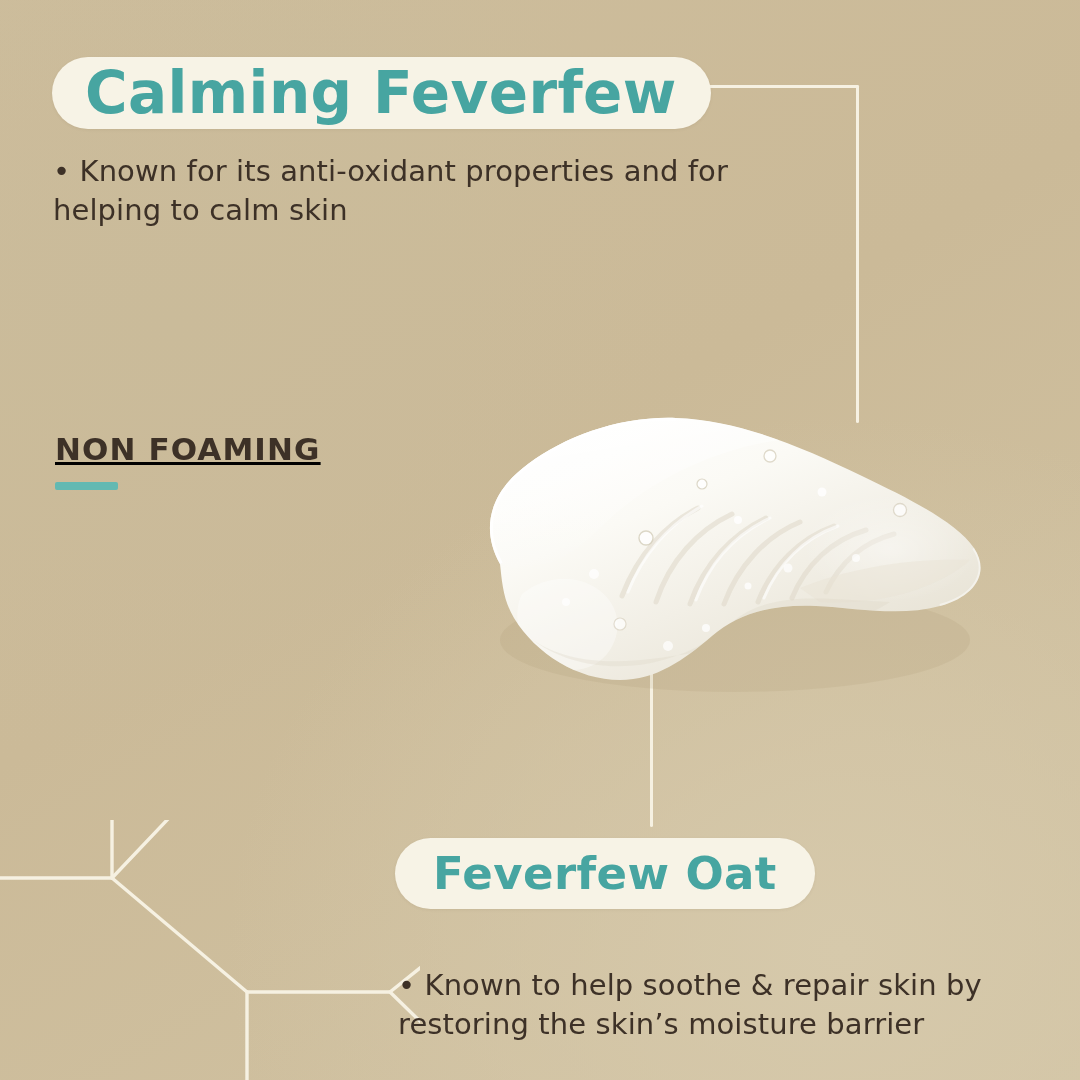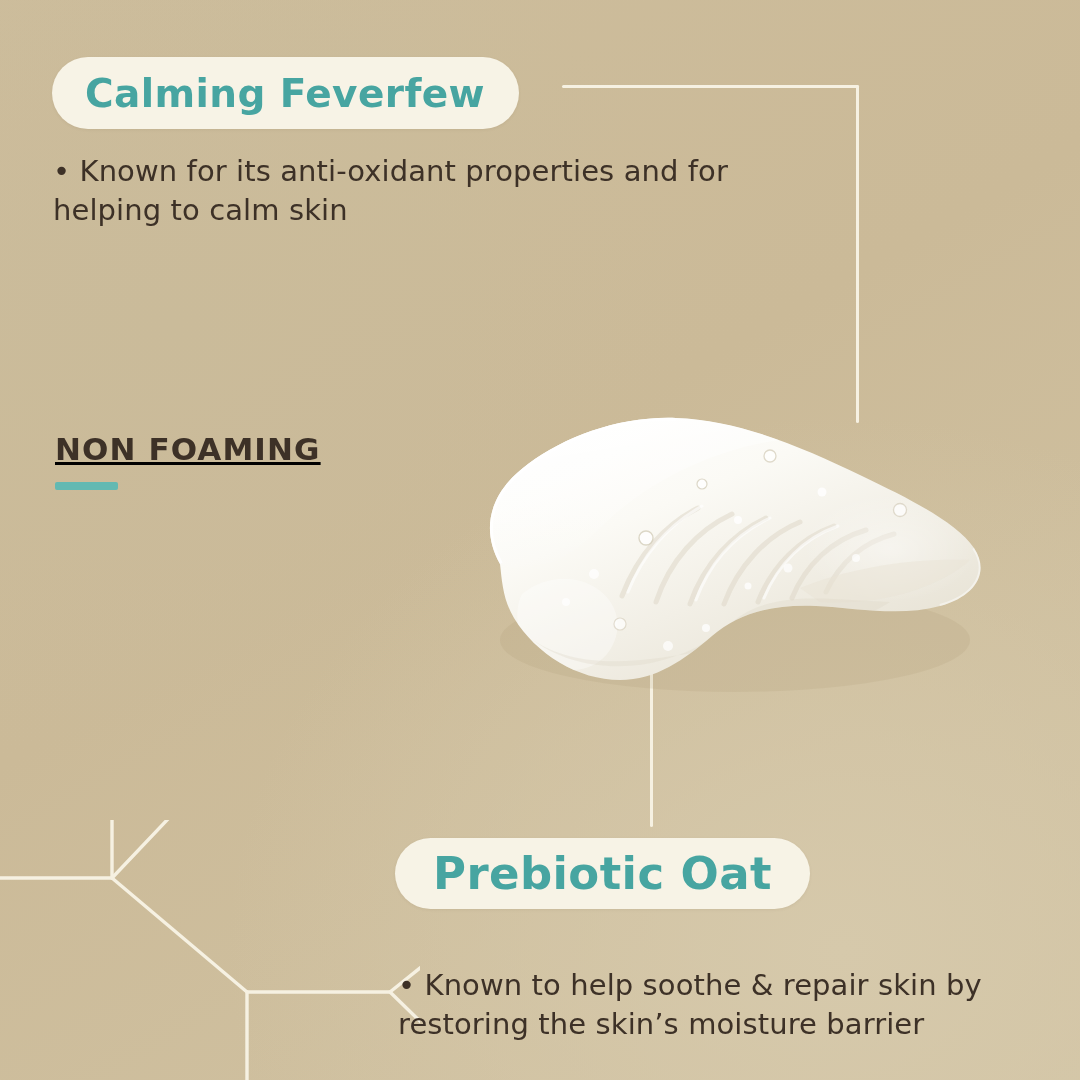--- a/index.html
+++ b/index.html
@@ -60,21 +60,21 @@
     color: #47a5a1;
     font-weight: 700;
     letter-spacing: 0.4px;
     white-space: nowrap;
   }
   #pill-feverfew {
     left: 52px; top: 57px;
     height: 72px;
     padding: 0 34px 0 33px;
   }
-  #pill-feverfew .pill-label { font-size: 39px; }
+  #pill-feverfew .pill-label { font-size: 58px; }
   #pill-oat {
     left: 395px; top: 838px;
     height: 71px;
     padding: 0 38px;
   }
   #pill-oat .pill-label { font-size: 45px; }
 
   
   .body-copy {
     position: absolute;
@@ -249,17 +249,17 @@
   </div>
   <div class="body-copy" id="copy-feverfew">• Known for its anti-oxidant properties and for helping to calm skin</div>
 
   <div class="claim" id="claim-nonfoaming">
     <div class="claim-text">NON FOAMING</div>
     <div class="claim-rule"></div>
   </div>
 
 
   <div class="pill" id="pill-oat">
-    <span class="pill-label">Prebiotic Oat</span>
+    <span class="pill-label">Feverfew Oat</span>
   </div>
   <div class="body-copy" id="copy-oat">• Known to help soothe &amp; repair skin by restoring the skin’s moisture barrier</div>
 
 </div>
 
 </body></html>

